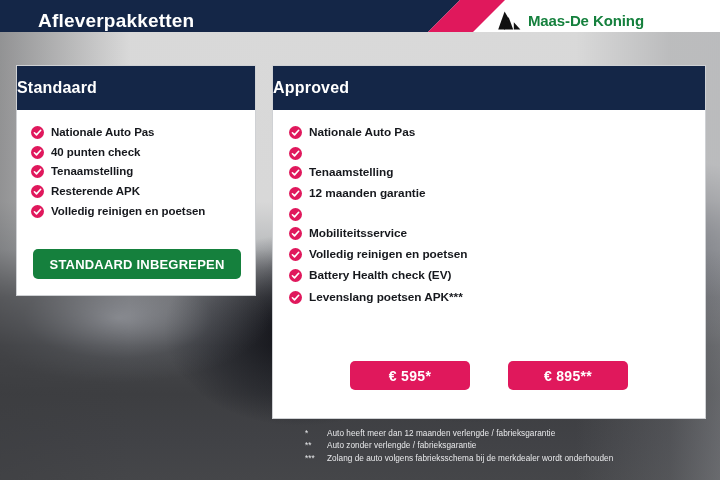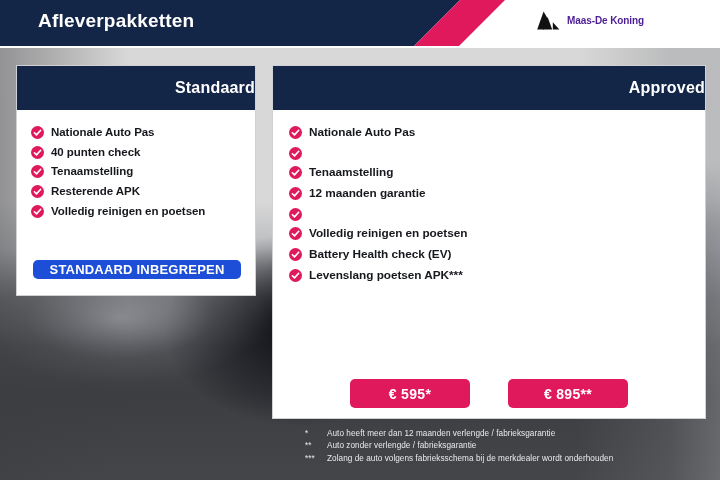--- a/index.html
+++ b/index.html
@@ -42,21 +42,21 @@
     background:
       linear-gradient(90deg, rgba(60,61,64,0.45) 0%, rgba(0,0,0,0) 18%, rgba(0,0,0,0) 80%, rgba(120,122,126,0.30) 93%, rgba(150,152,156,0.45) 100%);
     pointer-events: none;
   }
 
   
   #header {
     position: absolute;
     top: 0; left: 0;
     width: 720px;
-    height: 48px;
+    height: 32px;
     overflow: hidden;
     background: #ffffff;
   }
   .hdr-navy {
     position: absolute;
     top: 0; left: 0;
     width: 460px;
     height: 46px;
     background: #142647;
     clip-path: polygon(0 0, 460px 0, 414px 46px, 0 46px);
@@ -81,42 +81,42 @@
   #brand {
     position: absolute;
     right: 76px;
     top: 11px;
     display: flex;
     align-items: center;
     gap: 7px;
   }
   #brand-mark { display: block; }
   #brand-name {
-    color: #4c1d95;
-    font-size: 10px;
+    color: #15803d;
+    font-size: 15px;
     font-weight: bold;
     letter-spacing: -0.1px;
     white-space: nowrap;
   }
 
   
   .card {
     position: absolute;
     background: #ffffff;
     border: 1px solid #cfd1d4;
   }
   #card-standaard { left: 16px;  top: 65px; width: 240px; height: 231px; }
   #card-approved  { left: 272px; top: 65px; width: 434px; height: 354px; }
 
   .card-head {
     background: #142647;
     height: 44px;
     display: flex;
     align-items: center;
-    justify-content: flex-end;
+    justify-content: flex-start;
   }
   .card-head-title {
     color: #ffffff;
     font-size: 16px;
     font-weight: bold;
     letter-spacing: 0.2px;
   }
 
   .feature-list {
     list-style: none;
@@ -146,37 +146,37 @@
   }
   #card-approved .feature { margin-bottom: 4px; }
   #card-approved .feature-text { font-size: 11.8px; }
 
   
   #standaard-btn {
     position: absolute;
     left: 16px;
     bottom: 16px;
     width: 208px;
-    height: 19px;
-    background: #1d4ed8;
+    height: 30px;
+    background: #15803d;
     border: none;
     border-radius: 5px;
     color: #ffffff;
     font-family: "Liberation Sans", sans-serif;
     font-size: 13px;
     font-weight: bold;
     letter-spacing: 0.2px;
     cursor: pointer;
   }
 
   
   #price-row {
     position: absolute;
     left: 0;
-    bottom: 10px;
+    bottom: 28px;
     width: 100%;
     display: flex;
     justify-content: center;
     gap: 38px;
   }
   .price-btn {
     width: 120px;
     height: 29px;
     background: #e0185c;
     border: none;
@@ -310,20 +310,27 @@
       <svg class="check-icon" viewBox="0 0 16 16">
         <circle cx="8" cy="8" r="8" fill="#e0185c"></circle>
         <path d="M4.2 8.3 L6.8 10.9 L11.9 5.3" fill="none" stroke="#ffffff" stroke-width="2" stroke-linecap="round" stroke-linejoin="round"></path>
       </svg>
     </li>
     <li class="feature">
       <svg class="check-icon" viewBox="0 0 16 16">
         <circle cx="8" cy="8" r="8" fill="#e0185c"></circle>
         <path d="M4.2 8.3 L6.8 10.9 L11.9 5.3" fill="none" stroke="#ffffff" stroke-width="2" stroke-linecap="round" stroke-linejoin="round"></path>
       </svg>
+      <span class="feature-text">Mobiliteitsservice</span>
+    </li>
+    <li class="feature">
+      <svg class="check-icon" viewBox="0 0 16 16">
+        <circle cx="8" cy="8" r="8" fill="#e0185c"></circle>
+        <path d="M4.2 8.3 L6.8 10.9 L11.9 5.3" fill="none" stroke="#ffffff" stroke-width="2" stroke-linecap="round" stroke-linejoin="round"></path>
+      </svg>
       <span class="feature-text">Volledig reinigen en poetsen</span>
     </li>
     <li class="feature">
       <svg class="check-icon" viewBox="0 0 16 16">
         <circle cx="8" cy="8" r="8" fill="#e0185c"></circle>
         <path d="M4.2 8.3 L6.8 10.9 L11.9 5.3" fill="none" stroke="#ffffff" stroke-width="2" stroke-linecap="round" stroke-linejoin="round"></path>
       </svg>
       <span class="feature-text">Battery Health check (EV)</span>
     </li>
     <li class="feature">

